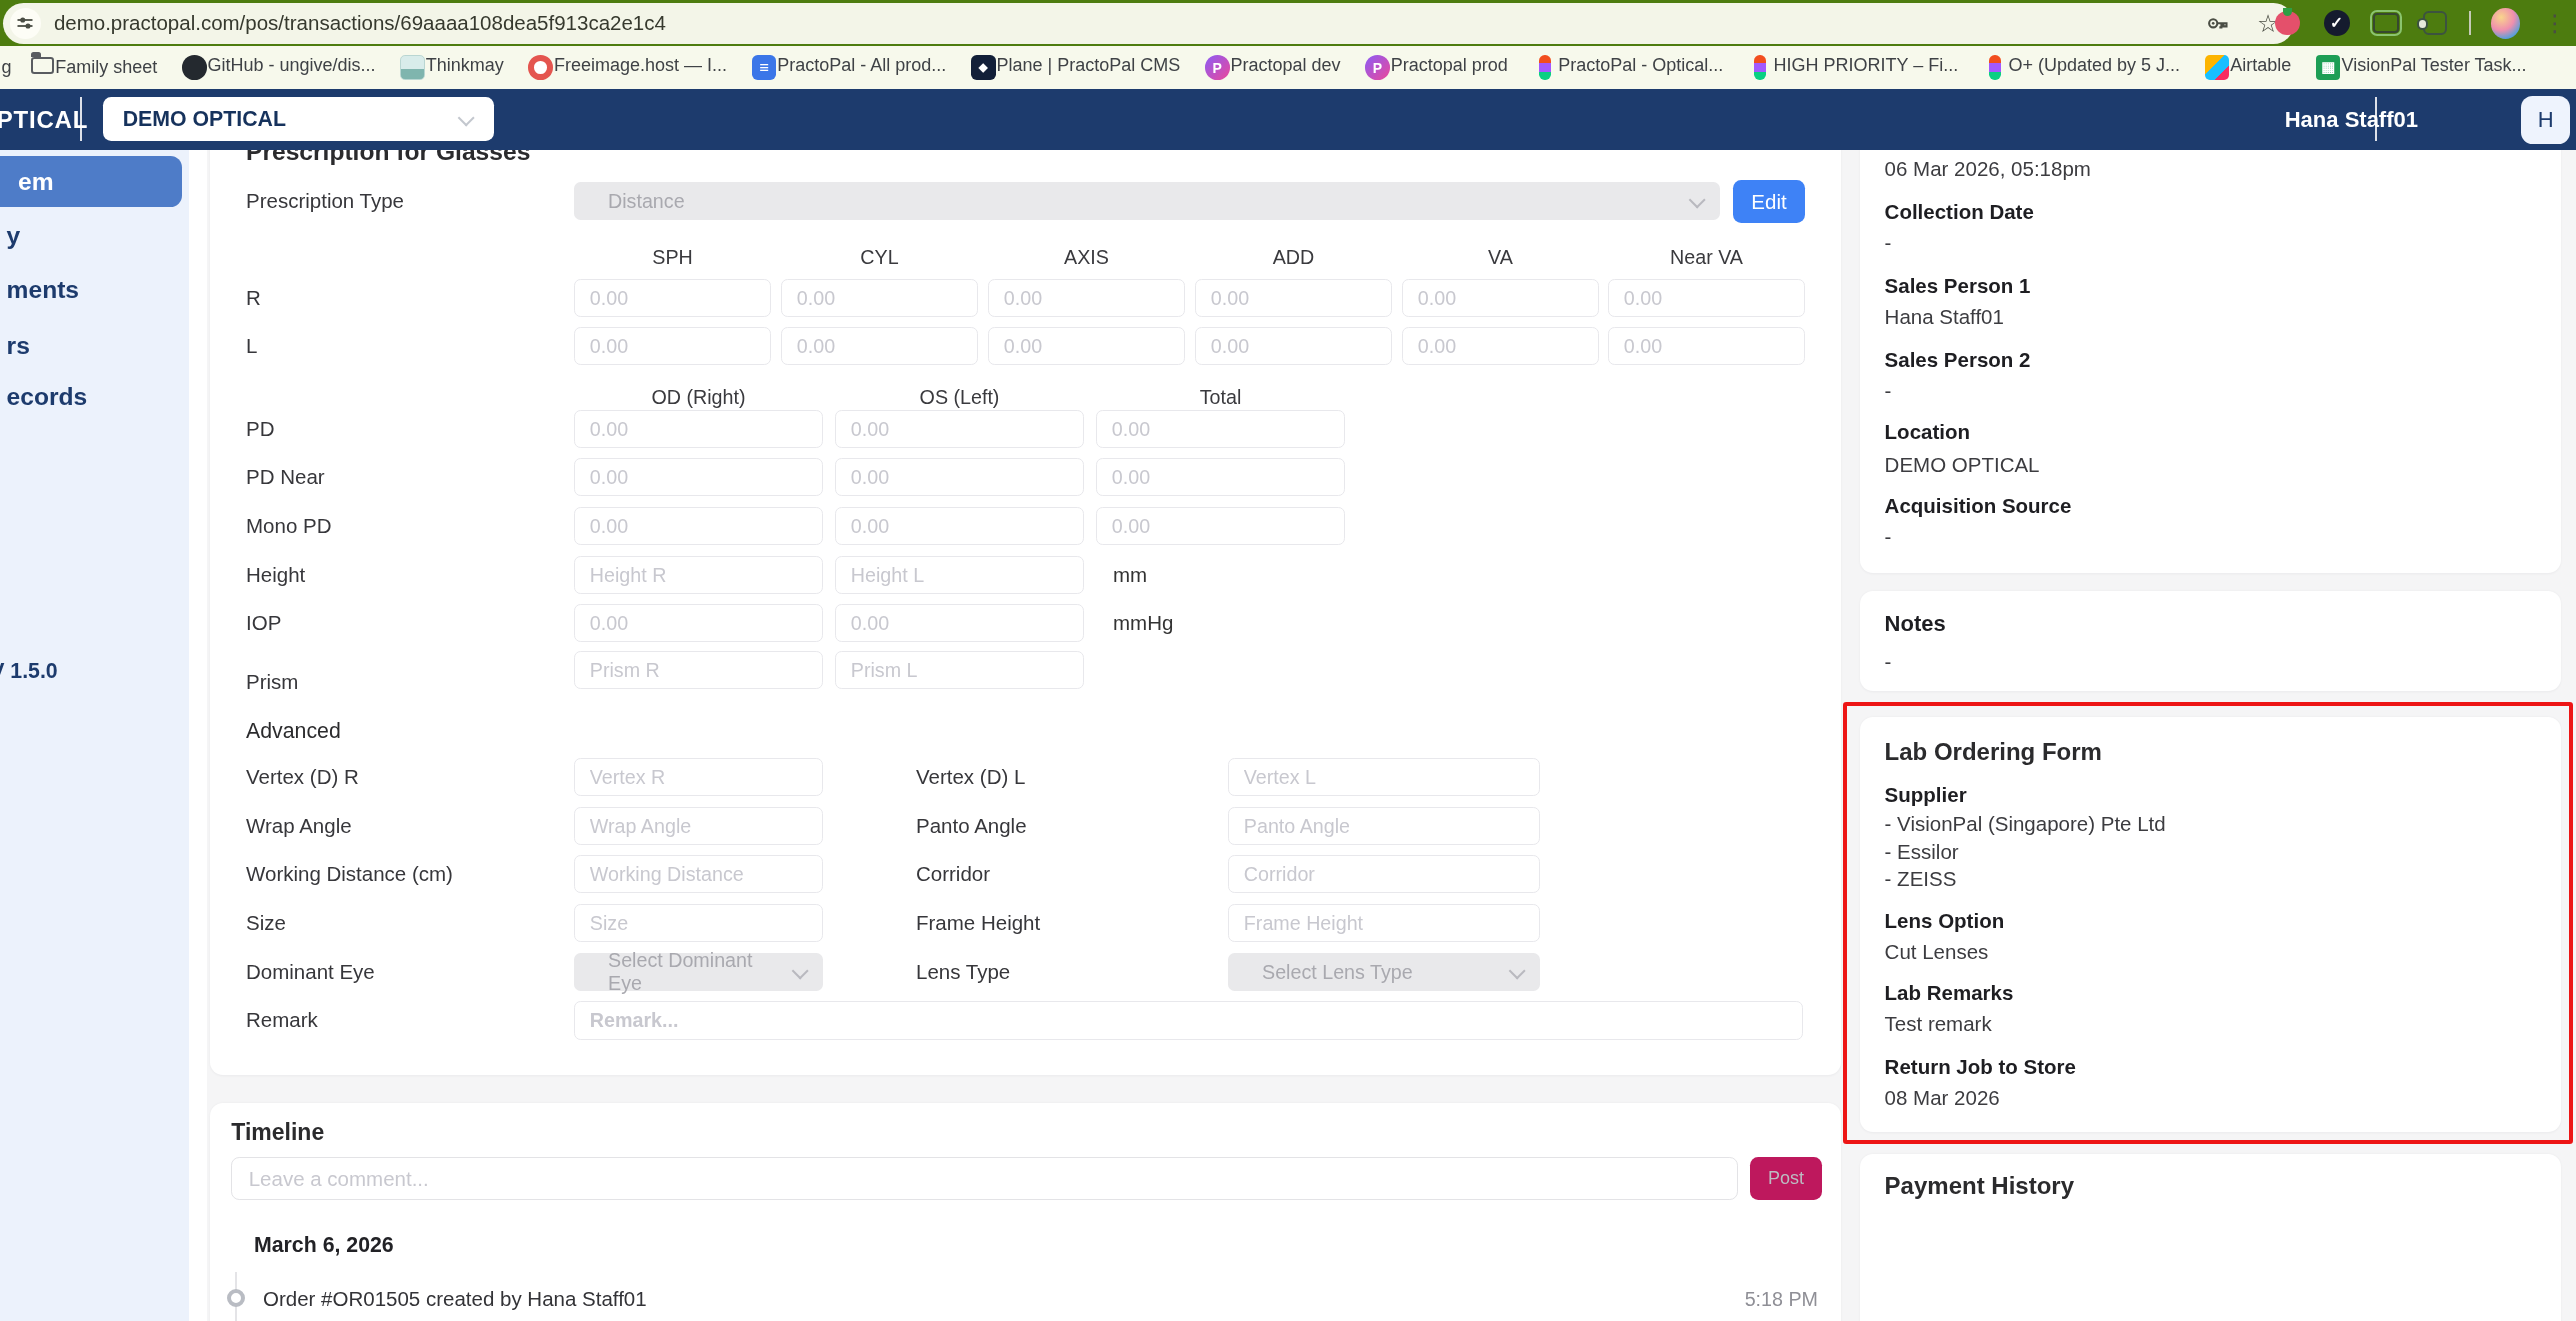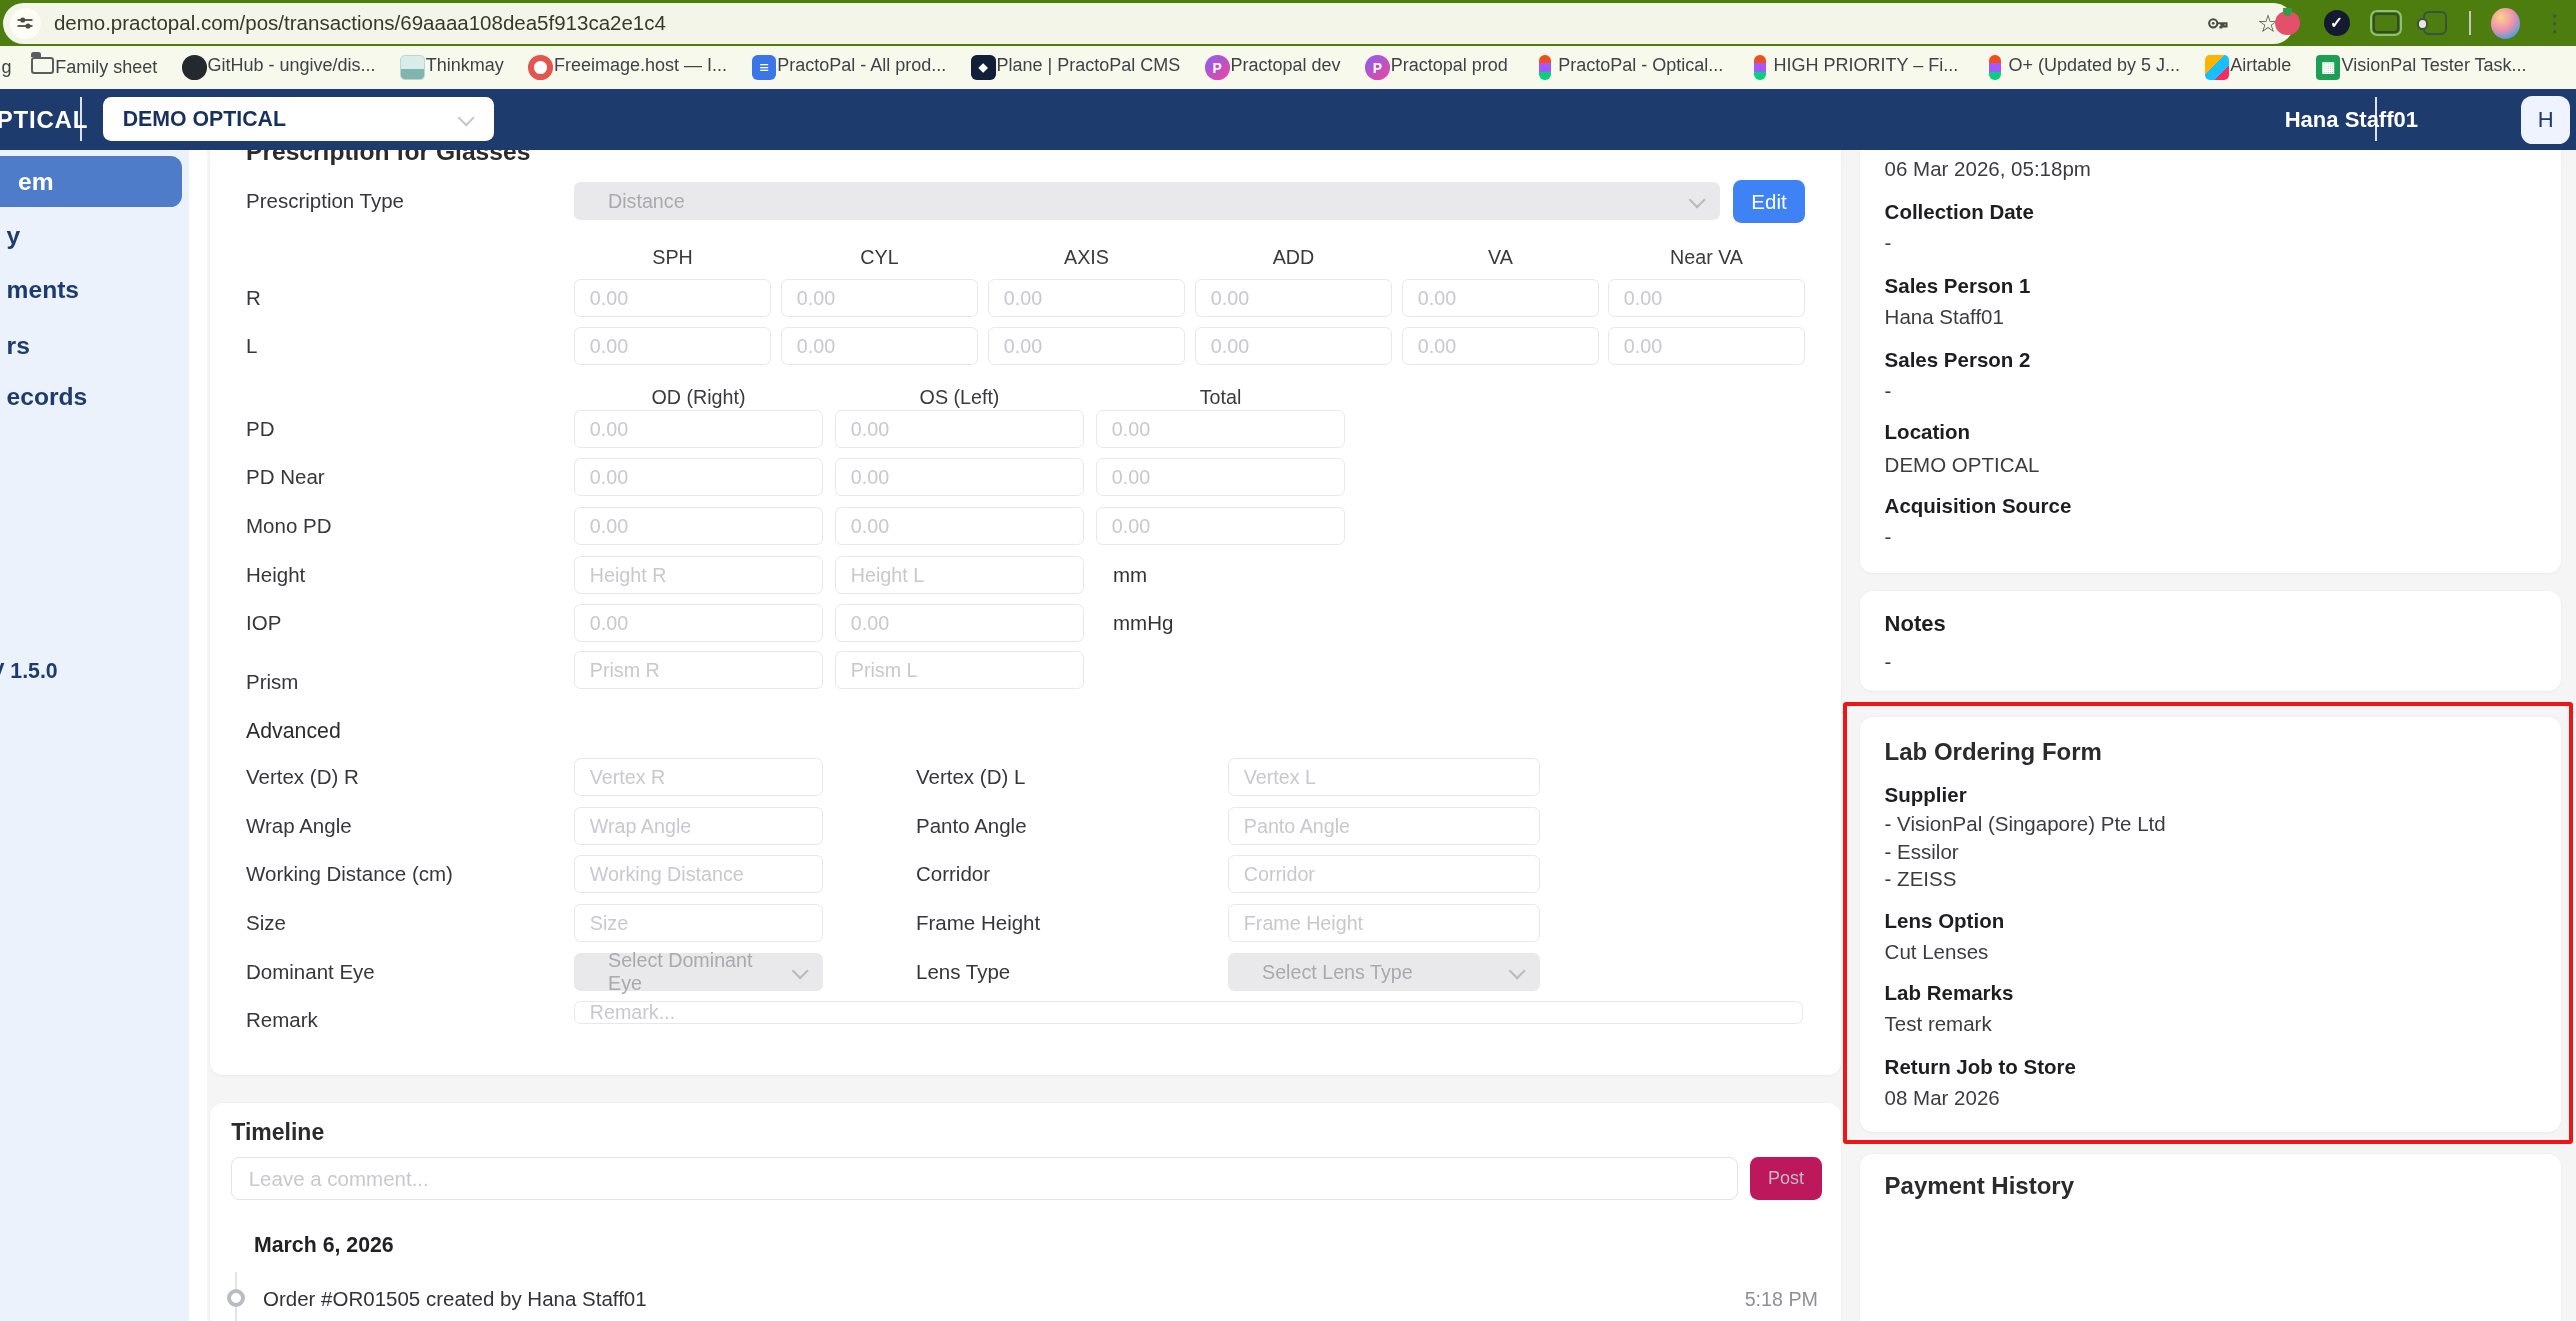--- a/index.html
+++ b/index.html
@@ -303,21 +303,21 @@
     <span>Select Dominant Eye</span>
     <span class="chev"></span>
   </div>
   <div class="flabel" style="left:706px;top:830px;">Lens Type</div>
   <div class="dsel" style="left:1018px;top:830px;width:312px;">
     <span>Select Lens Type</span>
     <span class="chev"></span>
   </div>
 
   <div class="flabel" style="left:36px;top:878px;">Remark</div>
-  <input class="tin" style="left: 364px; top: 878px; width: 1229px; height: 23px;" placeholder="Remark...">
+  <input class="tin" style="left: 364px; top: 878px; width: 1229px; height: 39px; font-weight: bold;" placeholder="Remark...">
 </div>
 
 <div class="card" style="left:210px;top:1103px;width:1631px;height:279px;">
   <div class="ftitle" style="left:21.3px;top:16.4px;font-size:23px;">Timeline</div>
   <input class="comment-input" placeholder="Leave a comment..." style="">
   <button class="post-btn">Post</button>
   <div class="tl-date">March 6, 2026</div>
   <div class="tl-line"></div>
   <div class="tl-dot"></div>
   <div class="tl-text">Order #OR01505 created by Hana Staff01</div>

